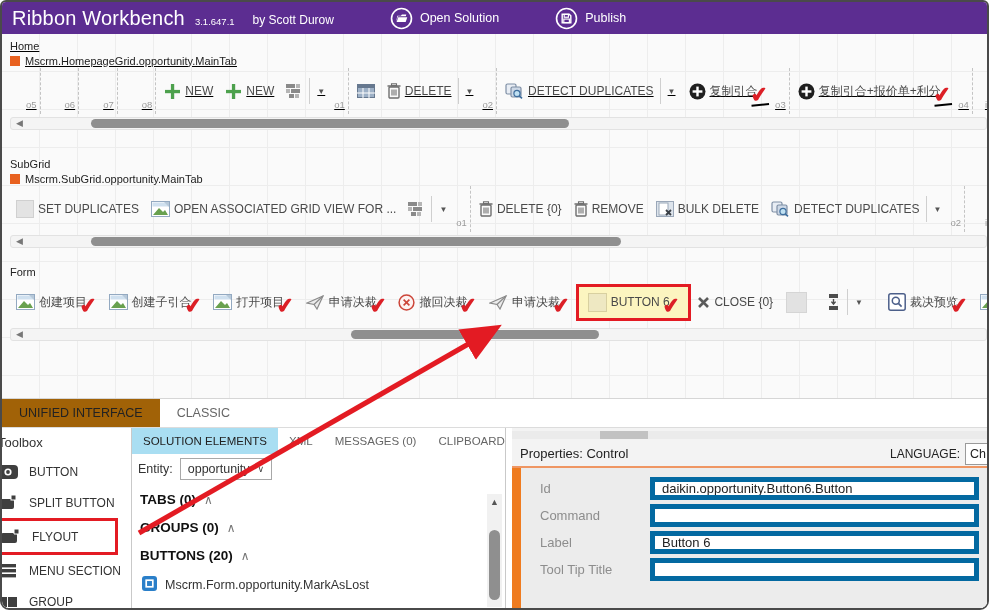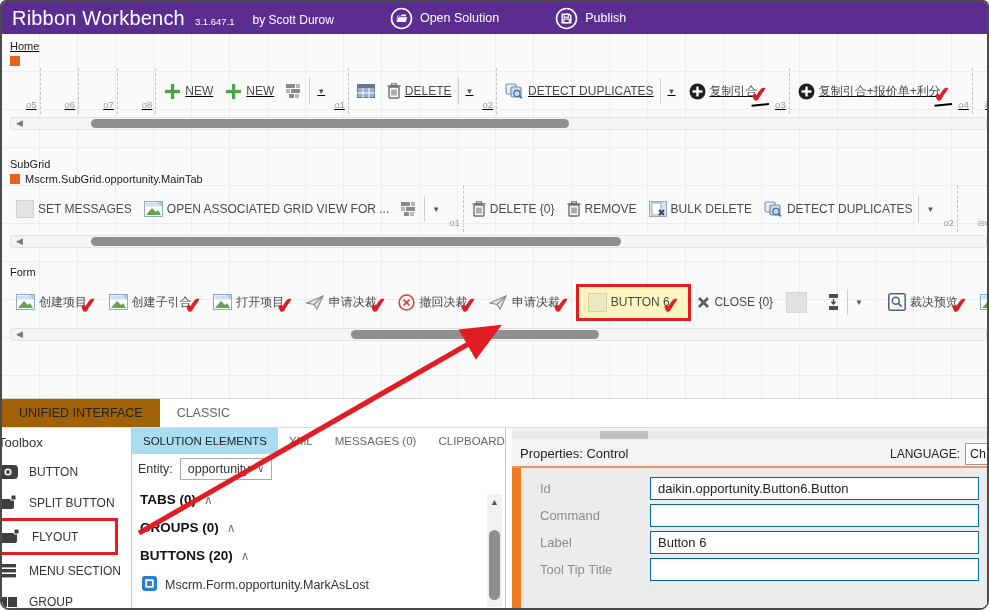--- a/index.html
+++ b/index.html
@@ -101,21 +101,21 @@
   .prop-header{ display:flex; align-items:center; height:25px; padding:0 0 0 8px; }
   .prop-title{ flex:1; font-size:13px; color:#222; }
   .lang-label{ font-size:12px; color:#222; margin-right:5px; }
   .lang-box{ border:1px solid #9a9a9a; background:#fff; font-size:12.5px; color:#222; padding:3px 4px;
              width:34px; margin-right:-12px; cursor:pointer; }
   .prop-form{ position:relative; background:#ececec; border-top:2px solid #ef9663; height:150px;
               overflow:hidden; padding:9px 8px 0 0; }
   .orange-bar{ position:absolute; left:0; top:0; bottom:0; width:9px; background:#ef7b1f; }
   .prop-row{ display:flex; align-items:center; margin-bottom:4px; }
   .prop-label{ width:138px; padding-left:28px; color:#8d8d8d; font-size:13px; flex:0 0 auto; }
-  .prop-input{ flex:1; height:23px; border:1px solid #0369a1; background:#fff; font-size:13px;
+  .prop-input{ flex:1; height:23px; border:5px solid #0369a1; background:#fff; font-size:13px;
                padding:1px 7px; color:#222; font-family:"Liberation Sans", sans-serif; }
 
   .overlay{ position:absolute; inset:0; z-index:40; pointer-events:none; }
 </style>
 </head>
 <body>
 
 <div class="window">
 
   <div class="appbar">
@@ -144,20 +144,21 @@
       <span>Publish</span>
     </span>
   </div>
 
   <div class="designer">
 
     <div class="sec-home">
       <div class="sec-label">Home</div>
       <div class="tabline">
         <span class="tabsq"></span>
+        <span class="tabname">Mscrm.HomepageGrid.opportunity.MainTab</span>
       </div>
       <div class="tb-row">
           <span class="tb-spacer" style="width: 14px;"></span>
           <span class="tb-sep">
             <b>o5</b>
           </span>
           <span class="tb-spacer" style="width: 20px;"></span>
           <span class="tb-sep">
             <b>o6</b>
           </span>
@@ -294,21 +295,21 @@
         <span class="tabsq"></span>
         <span class="tabname">Mscrm.SubGrid.opportunity.MainTab</span>
       </div>
       <div class="tb-row">
           <span class="tb-btn">
             <span class="ic">
               <svg width="18" height="18">
                 <rect x="0.5" y="0.5" width="17" height="17" fill="#e3e3e3" stroke="#d0d0d0"></rect>
               </svg>
             </span>
-            <span class="lbl">SET MESSAGES</span>
+            <span class="lbl">SET DUPLICATES</span>
           </span>
           <span class="tb-btn">
             <span class="ic">
               <svg width="19" height="16" viewBox="0 0 19 16">
                 <rect x="0.5" y="0.5" width="18" height="15" fill="#fff" stroke="#93a9c1"></rect>
                 <rect x="1.5" y="1.5" width="16" height="4" fill="#cfe0ef"></rect>
                 <path d="M2 14 L8 7 L12 11 L14 9 L17 14 Z" fill="#69a14f"></path>
                 <path d="M13 1 h5 v5 Z" fill="#b7c9da"></path>
               </svg>
             </span>

